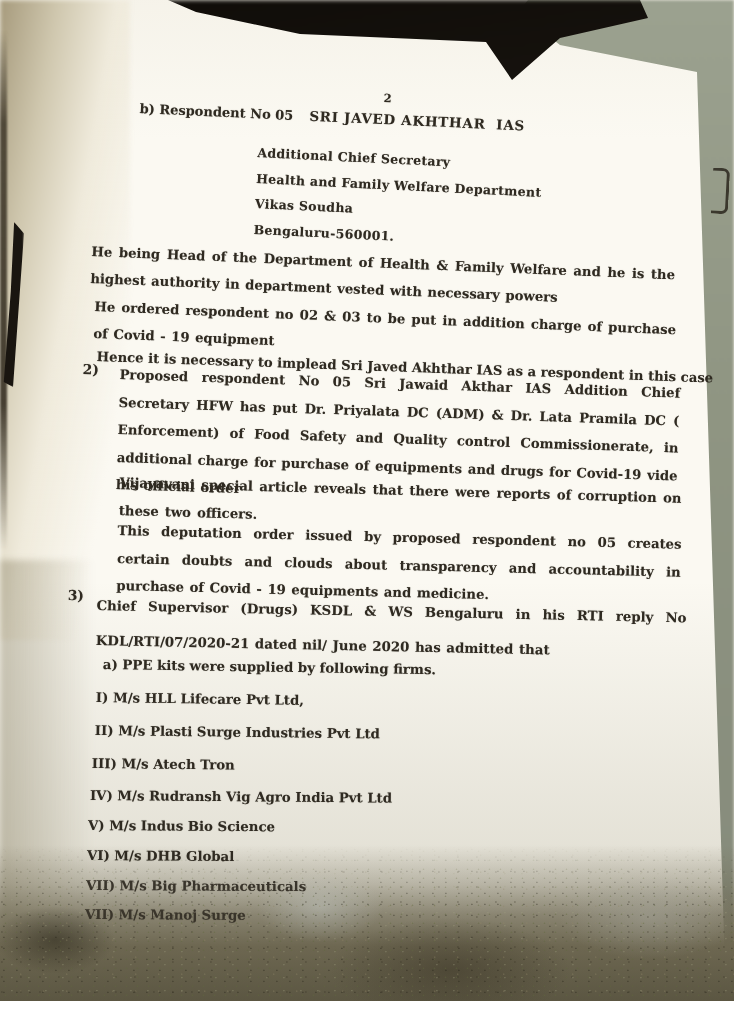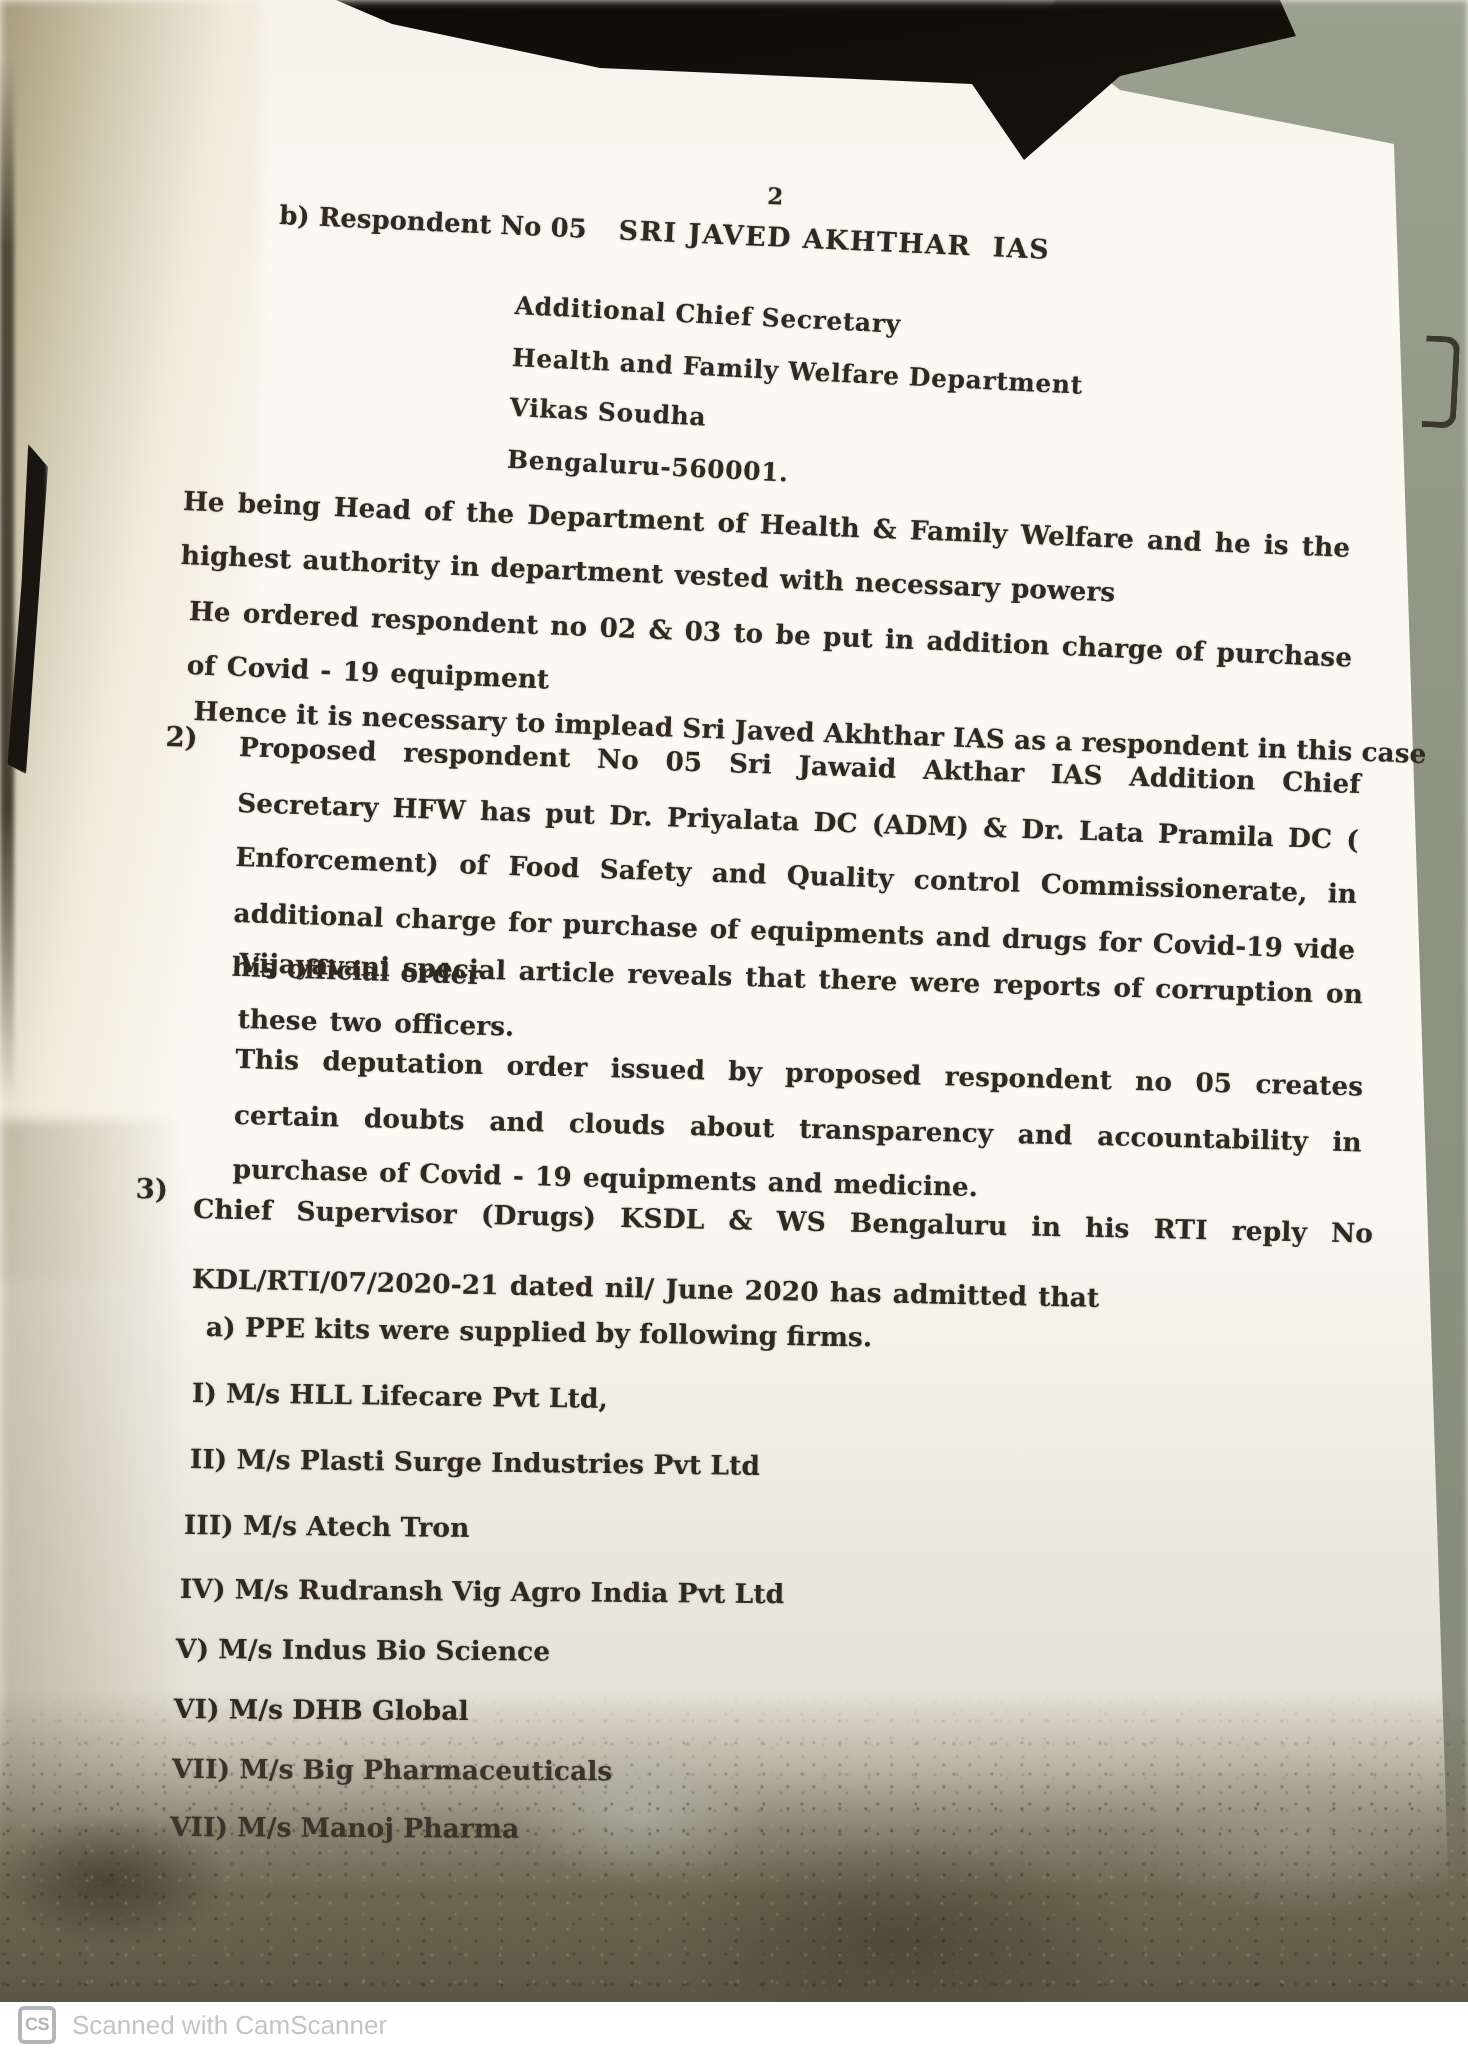--- a/index.html
+++ b/index.html
@@ -125,21 +125,17 @@
       <div class="t item3 just">Chief Supervisor (Drugs) KSDL &amp; WS Bengaluru in his RTI reply No KDL/RTI/07/2020-21 dated nil/ June 2020 has admitted that</div>
 
       <div class="t list-header">a) PPE kits were supplied by following firms.</div>
       <div class="t firm f0">I) M/s HLL Lifecare Pvt Ltd,</div>
       <div class="t firm f1">II) M/s Plasti Surge Industries Pvt Ltd</div>
       <div class="t firm f2">III) M/s Atech Tron</div>
       <div class="t firm f3">IV) M/s Rudransh Vig Agro India Pvt Ltd</div>
       <div class="t firm f4">V) M/s Indus Bio Science</div>
       <div class="t firm f5">VI) M/s DHB Global</div>
       <div class="t firm f6">VII) M/s Big Pharmaceuticals</div>
-      <div class="t firm f7">VII) M/s Manoj Pharma</div>
+      <div class="t firm f7">VII) M/s Manoj Surge</div>
     </div>
   </div>
 
-  <div class="scanner-bar">
-    <div class="cs-badge">CS</div>
-    <div class="cs-text">Scanned with CamScanner</div>
-  </div>
 </div>
 
 </body></html>

